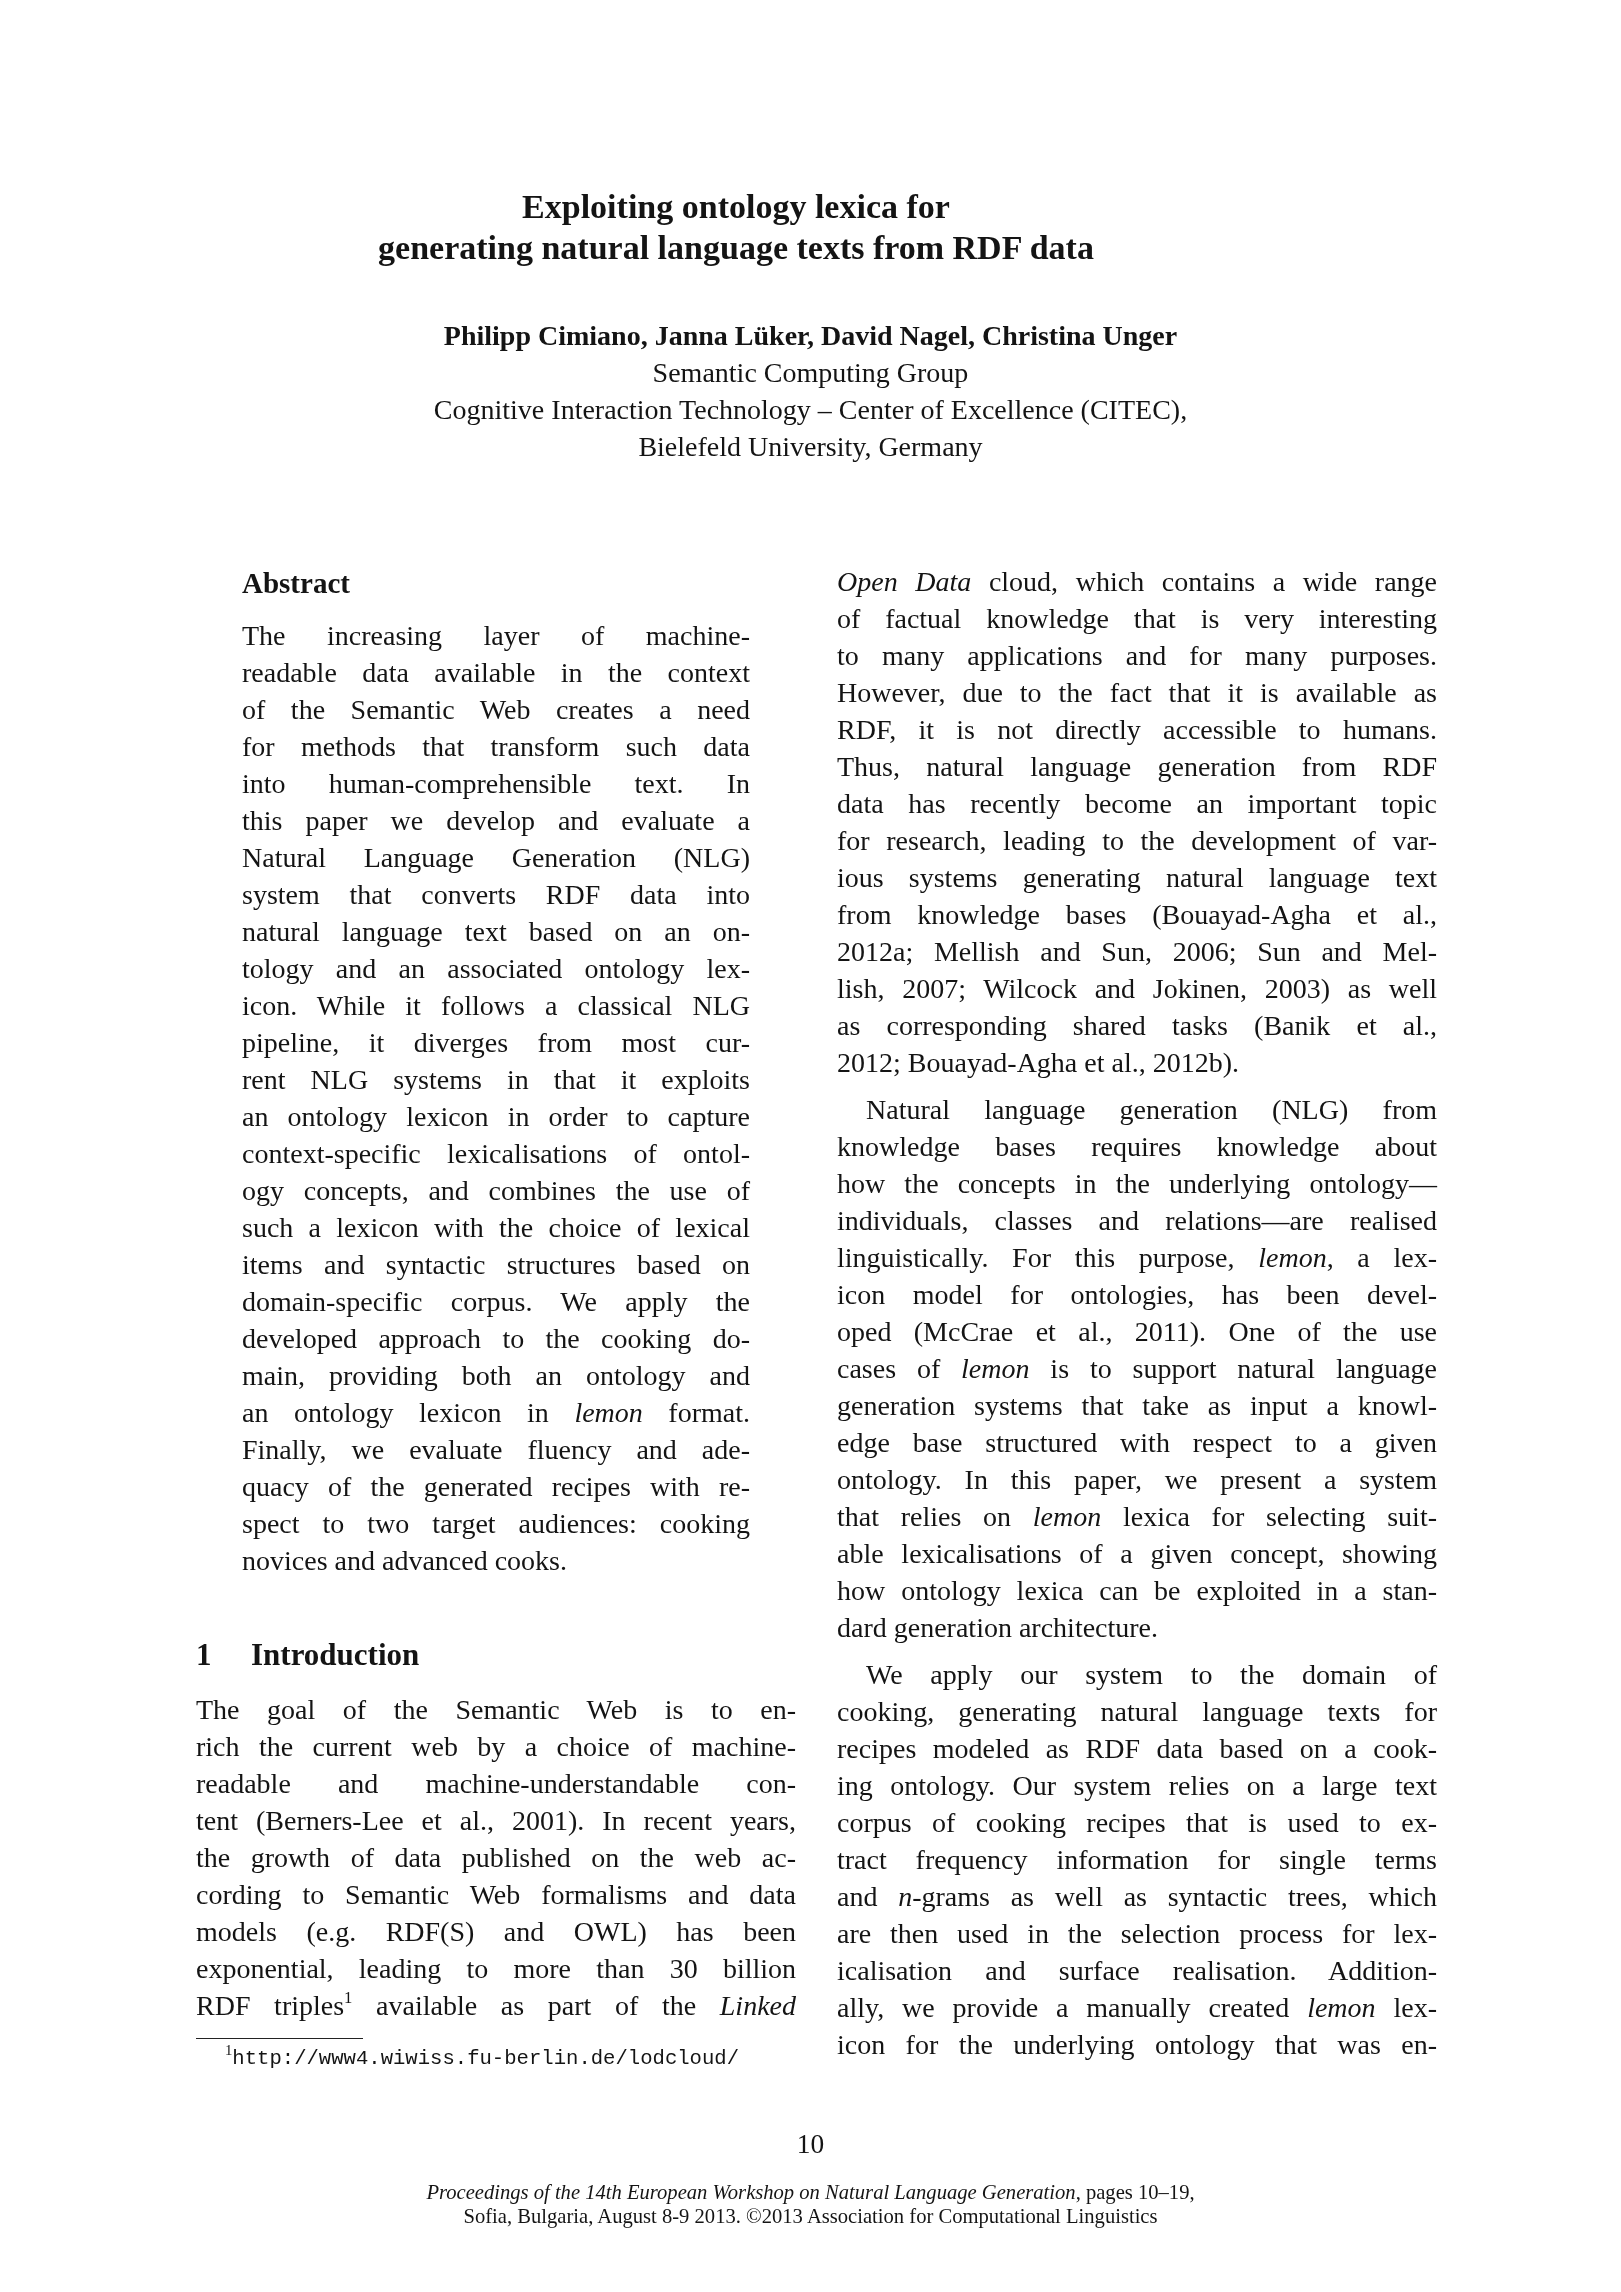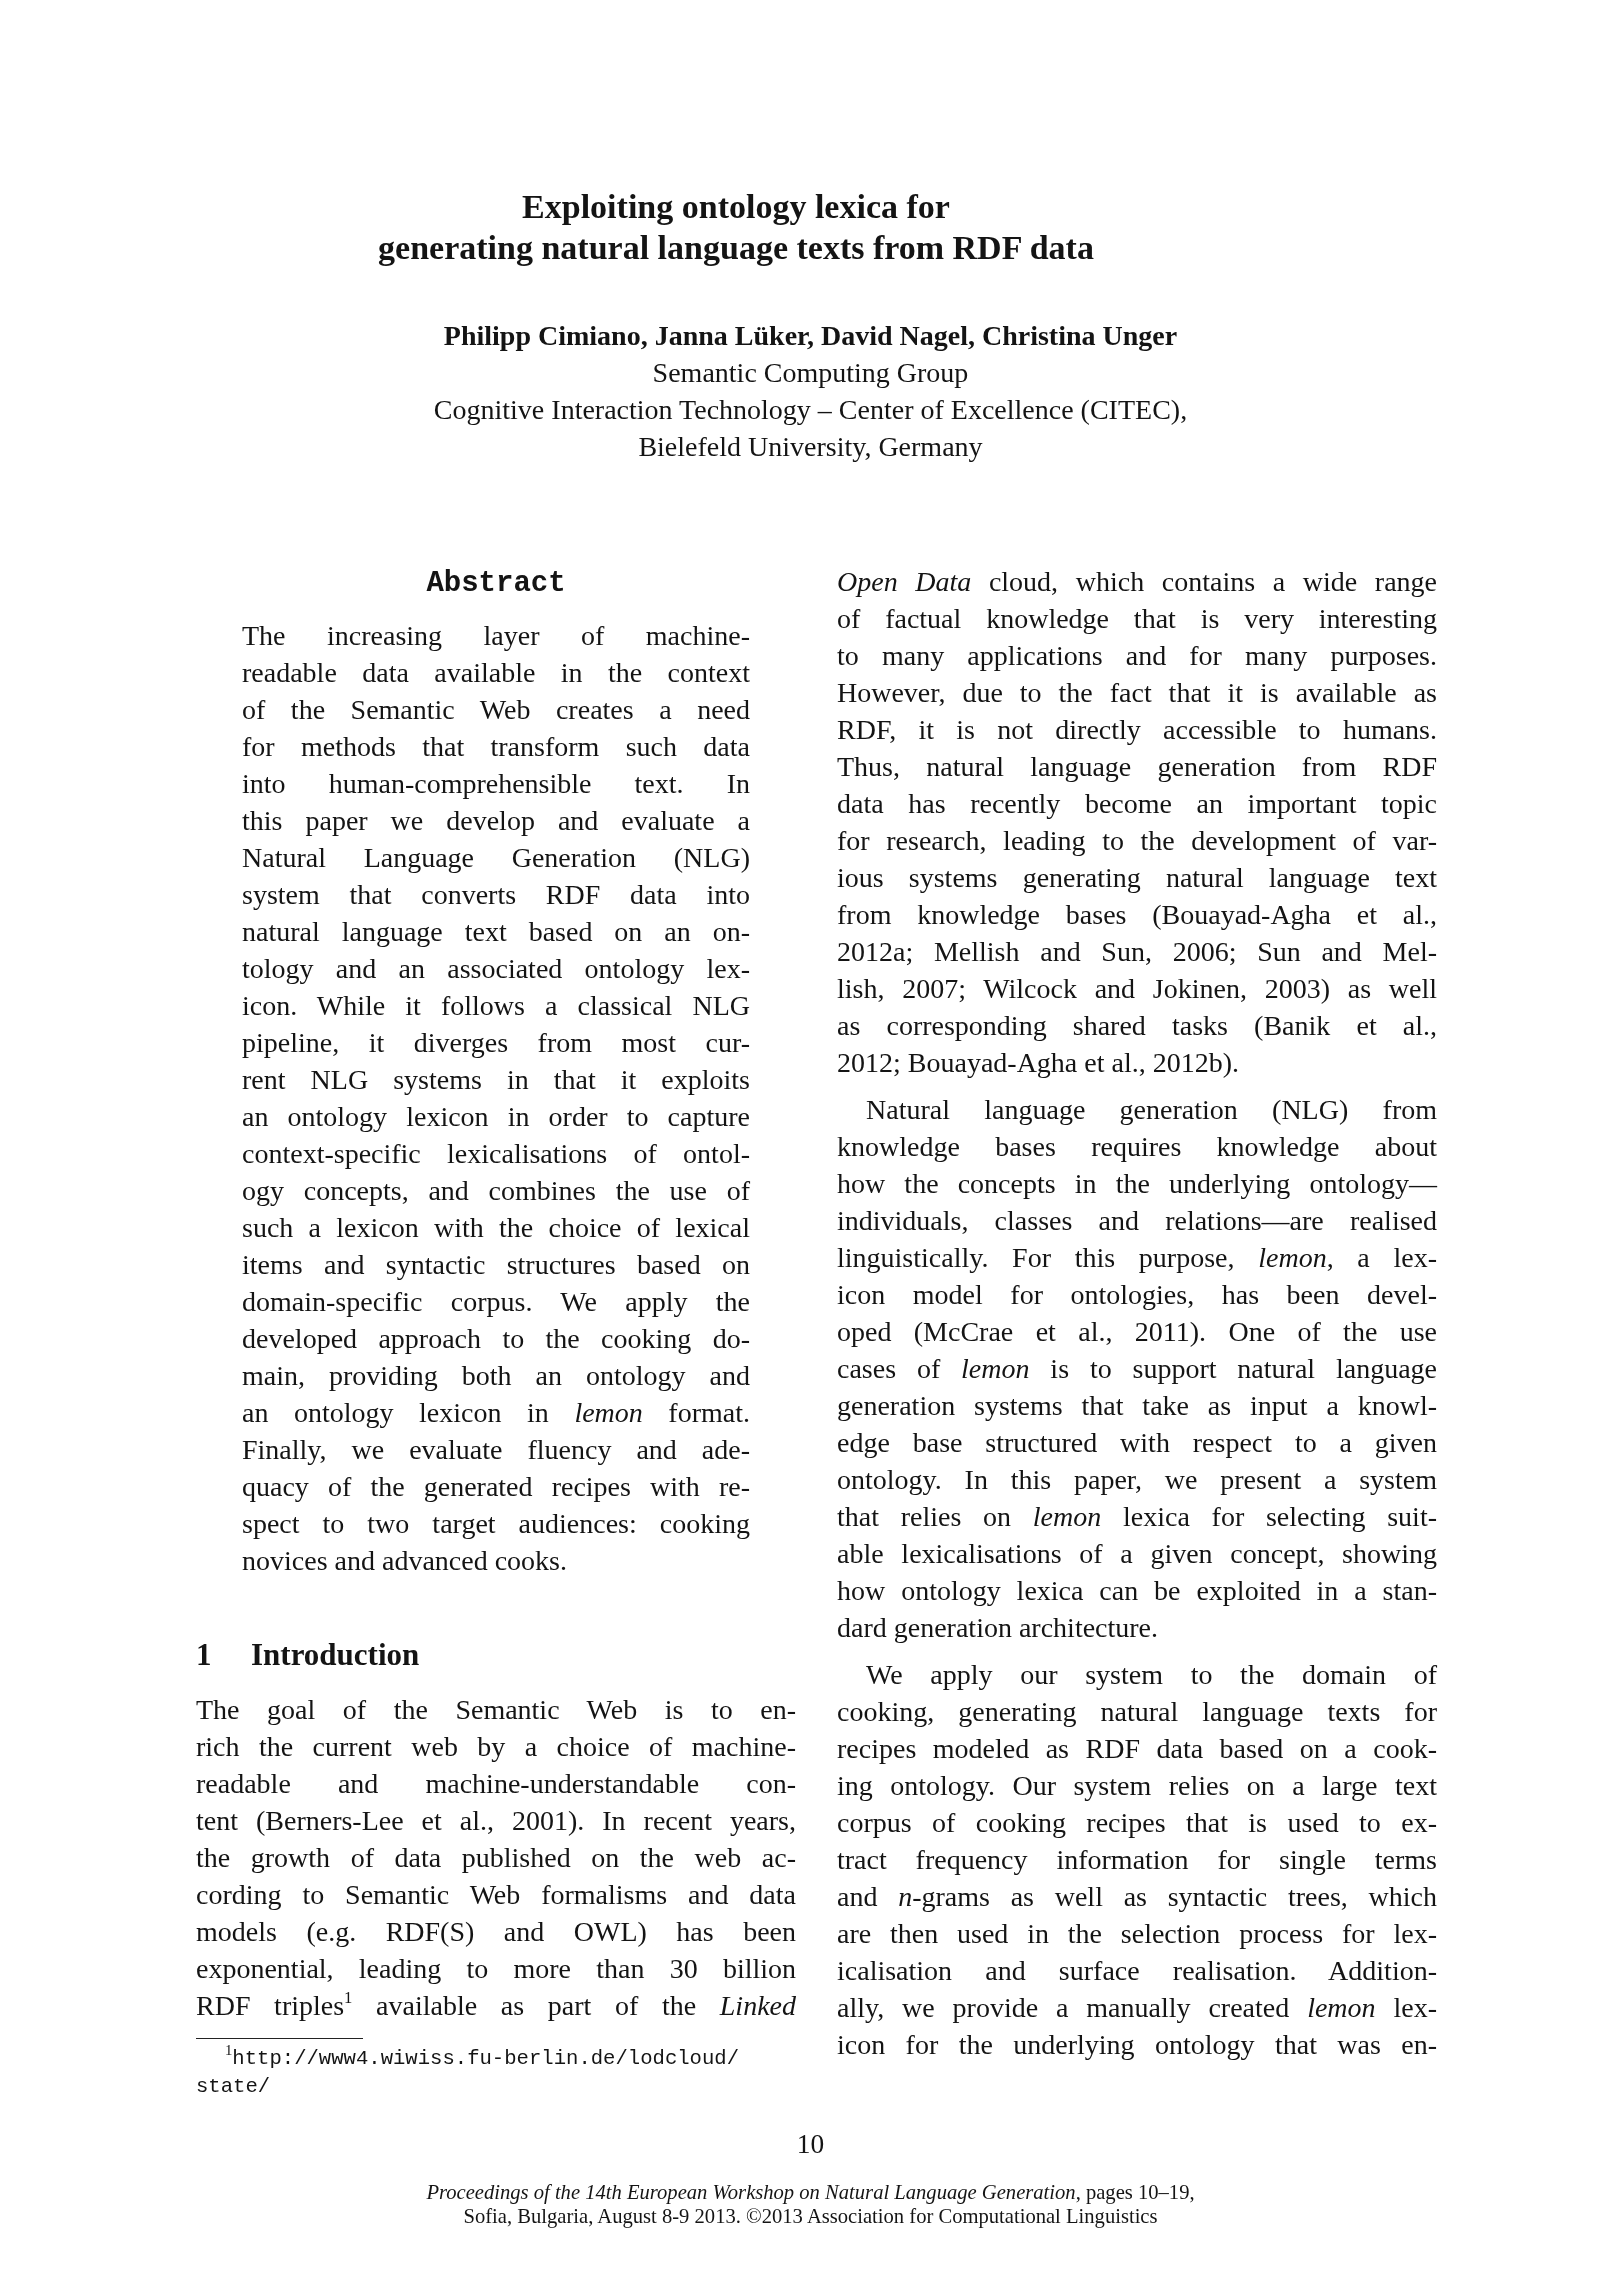--- a/index.html
+++ b/index.html
@@ -14,22 +14,22 @@
   #authors .names { font-weight: bold; }
 
   .col-line { display: block; white-space: nowrap; height: 37px; line-height: 37px;
               font-family: "Liberation Serif", serif; font-size: 28px;
               text-align: justify; text-align-last: justify; }
   .col-line.last { text-align-last: left; }
   .col-line.indent { text-indent: 29px; }
   .col-line i { font-style: italic; }
   sup { font-size: 16.7px; line-height: 0; vertical-align: 11.8px; }
 
-  #abstract-heading { left: 242px; width: 508px; top: 564px; text-align: center;
-                      font-family: Liberation Mono, monospace; font-weight: bold; font-size: 29px; line-height: 39px; }
+  #abstract-heading { left: 242px; width: 508px; top: 564px; 
+                      font-family: Liberation Serif, serif; font-weight: bold; font-size: 29px; line-height: 39px; }
   #abstract-body { left: 242px; width: 508px; top: 617px; }
 
   #intro-heading { left: 196px; width: 600px; top: 1635px;
                    font-family: "Liberation Serif", serif; font-weight: bold; font-size: 31px; line-height: 39px; }
   #intro-heading .num { display: inline-block; width: 55px; }
   #intro-body { left: 196px; width: 600px; top: 1691px; }
 
   #footnote-rule { left: 196px; top: 2038px; width: 167px; height: 0; border-top: 1.5px solid #222; }
   #footnote { left: 196px; width: 600px; top: 2045px;
               font-family: "Liberation Mono", "DejaVu Sans Mono", monospace; font-size: 20.6px; line-height: 28px; }
@@ -101,21 +101,20 @@
     <div class="col-line">the growth of data published on the web ac-</div>
     <div class="col-line">cording to Semantic Web formalisms and data</div>
     <div class="col-line">models (e.g.  RDF(S) and OWL) has been</div>
     <div class="col-line">exponential, leading to more than 30 billion</div>
     <div class="col-line">RDF triples<sup>1</sup> available as part of the <i>Linked</i></div>
   </div>
 
 <div id="footnote-rule" class="abs"></div>
 <div id="footnote" class="abs">
   <div class="fn-first"><sup>1</sup><span>http://www4.wiwiss.fu-berlin.de/lodcloud/</span></div>
-  <div>state/</div>
 </div>
 
 <div id="right-body" class="abs">
     <div>
       <div class="col-line"><i>Open Data</i> cloud, which contains a wide range</div>
       <div class="col-line">of factual knowledge that is very interesting</div>
       <div class="col-line">to many applications and for many purposes.</div>
       <div class="col-line">However, due to the fact that it is available as</div>
       <div class="col-line">RDF, it is not directly accessible to humans.</div>
       <div class="col-line">Thus, natural language generation from RDF</div>

